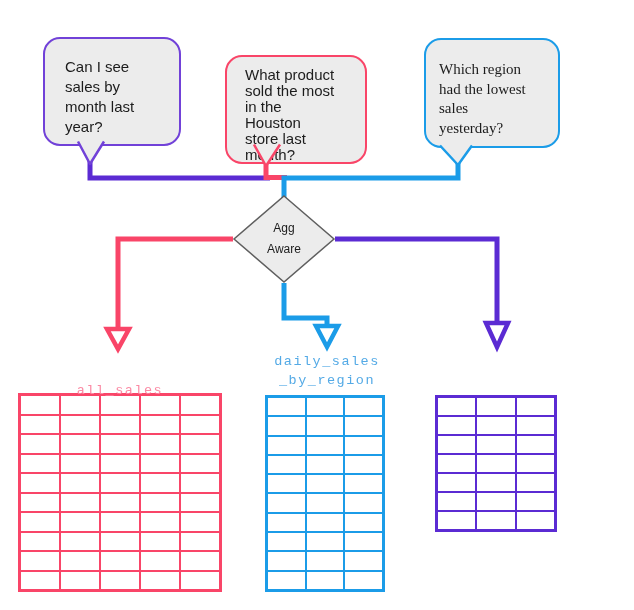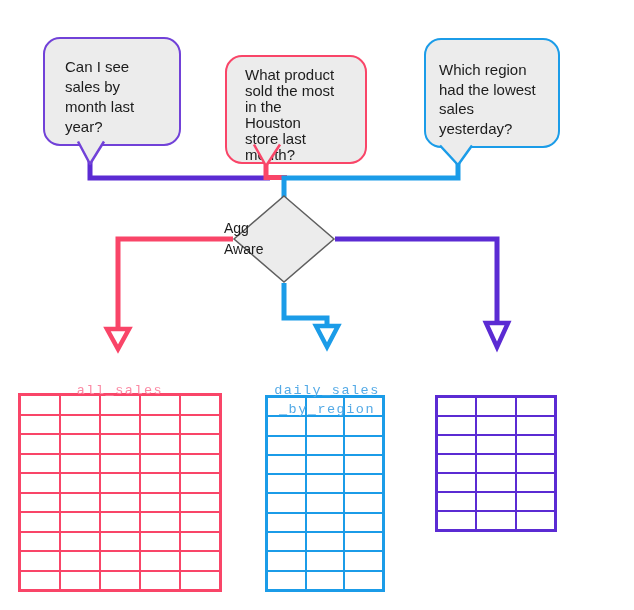--- a/index.html
+++ b/index.html
@@ -53,45 +53,47 @@
     border: 2.5px solid var(--pink_line);
     padding: 10px 24px 8px 18px;
     line-height: 16px;
     margin-top: 17px;
   }
   #bubble-3 {
     left: 424px; top: 38px; width: 136px; height: 110px;
     border: 2.5px solid var(--blue_line);
     padding: 20px 8px 24px 13px;
     line-height: 19.5px;
+    font-family: Liberation Serif, serif;
   }
 
   .diamond-label {
     position: absolute;
     z-index: 3;
     left: 224px; top: 218px; width: 120px;
-    font-size: 14px;
+    text-align: center;
+    font-size: 12px;
     line-height: 21px;
     color: var(--text);
     white-space: pre-line;
   }
 
   .table-label {
     position: absolute;
     z-index: 3;
     width: 170px;
     text-align: center;
     font-family: "Liberation Mono", "DejaVu Sans Mono", monospace;
     font-size: 13.5px;
     line-height: 19px;
     letter-spacing: 1.5px;
     white-space: pre-line;
   }
   #label-all    { left: 35px;  top: 361px; color: var(--pink_label); margin-top: 20px; }
-  #label-daily  { left: 242px; top: 352px; color: var(--blue_label); margin-top: 29px; }
+  #label-daily  { left: 242px; top: 352px; color: var(--blue_label); }
   #label-monthly{ left: 412px; top: 352px; color: var(--purple_label); }
 
   .table-grid {
     position: absolute;
     z-index: 1;
     display: grid;
     padding: 3px;
     gap: 2px;
   }
   #table-all     { left: 18px;  top: 393px; width: 204px; height: 199px; background: var(--pink_line); }

